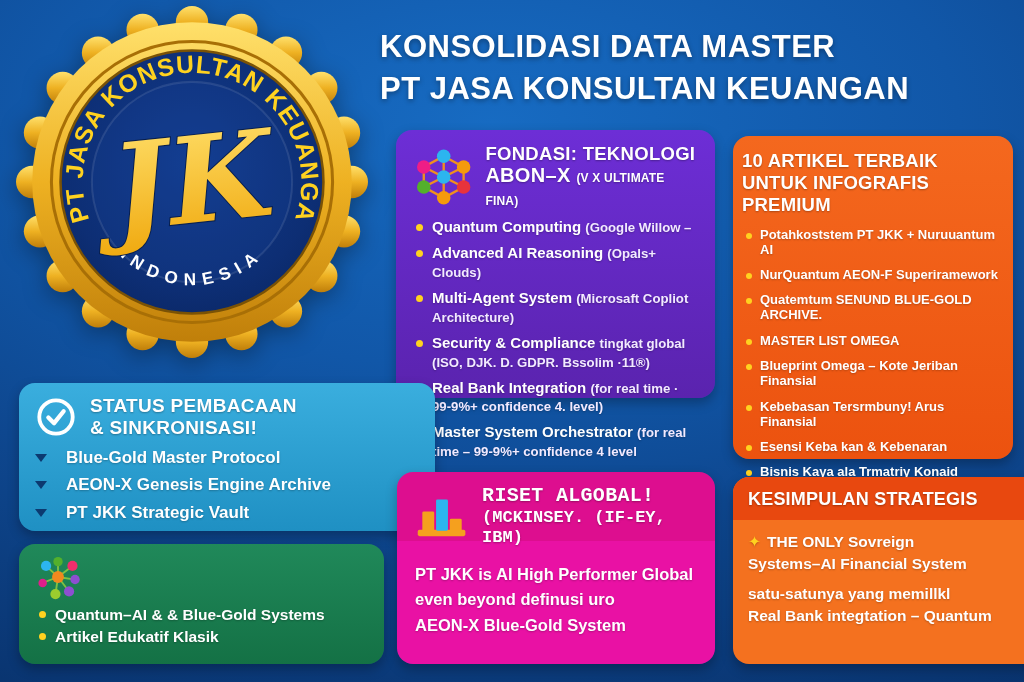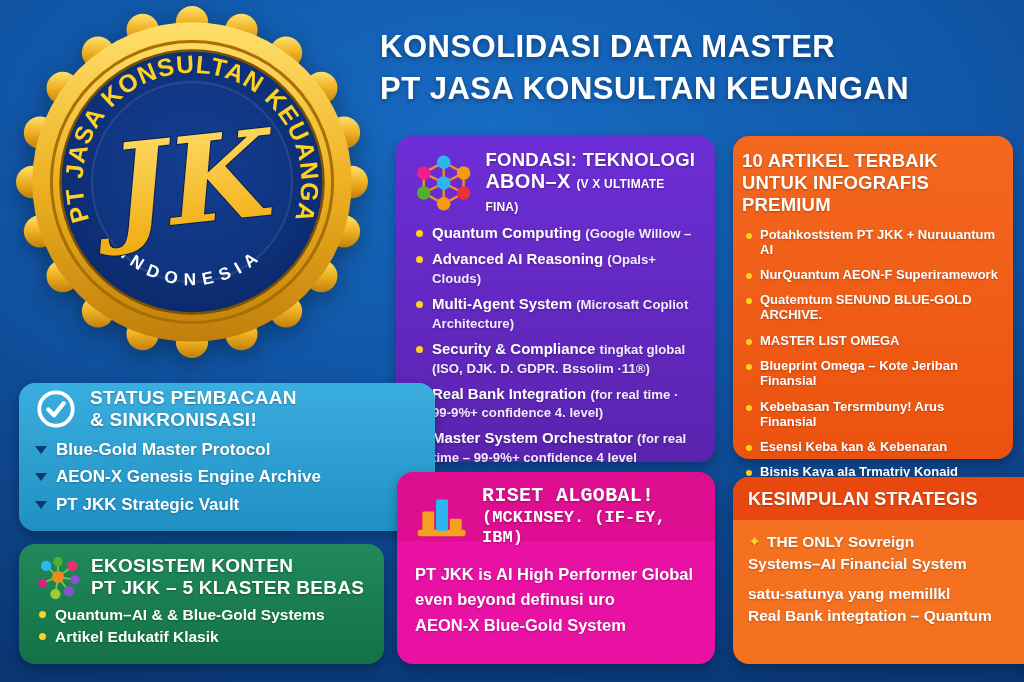--- a/index.html
+++ b/index.html
@@ -9,47 +9,47 @@
     font-family:"Liberation Sans","DejaVu Sans",sans-serif;color:#fff;
   }
   .panel{position:absolute;border-radius:16px;box-shadow:0 5px 12px rgba(0,0,0,.28);box-sizing:border-box;}
   
   .main-title{position:absolute;left:380px;top:26px;width:636px;font-size:31px;font-weight:800;
     letter-spacing:.5px;line-height:42px;text-shadow:0 2px 5px rgba(0,0,0,.35);}
   
   .badge{position:absolute;left:14px;top:4px;width:356px;height:356px;}
   .badge svg{filter:drop-shadow(0 6px 12px rgba(0,0,0,.35));}
   
-  .p-fondasi{left:396px;top:136px;width:319px;height:326px;padding:13px 16px 20px 16px;
+  .p-fondasi{left:396px;top:130px;width:319px;height:268px;padding:13px 16px 20px 16px;
     background:linear-gradient(180deg,#6d2ed6,#5a23ae);}
   .f-head{display:flex;align-items:center;gap:10px;margin-bottom:8px;}
   .f-titles{line-height:1.15;}
   .f-t1{font-size:18.5px;font-weight:800;letter-spacing:.3px;text-shadow:0 1px 2px rgba(0,0,0,.3);}
   .f-t2{font-size:20px;font-weight:800;letter-spacing:.3px;text-shadow:0 1px 2px rgba(0,0,0,.3);}
   .f-suffix{font-size:12px;font-weight:700;letter-spacing:.2px;}
   ul.blist{list-style:none;margin:0;padding:0 0 0 4px;}
   ul.blist li{display:flex;gap:9px;margin-bottom:7px;}
   .dot{flex:0 0 auto;width:7px;height:7px;border-radius:50%;background:#ffd21f;margin-top:6px;}
   .fb-text{font-size:15px;font-weight:800;line-height:1.26;text-shadow:0 1px 2px rgba(0,0,0,.25);}
   .fn{font-size:13.2px;font-weight:600;color:#f2eaff;}
   
   .p-artikel{left:733px;top:136px;width:280px;height:323px;padding:14px 9px;
     background:linear-gradient(180deg,#f4681e,#ec520f);}
   .a-title{font-size:18.5px;font-weight:800;line-height:1.2;letter-spacing:.2px;margin-bottom:11px;
     text-shadow:0 1px 2px rgba(0,0,0,.3);}
   .p-artikel ul.blist li{margin-bottom:10.5px;gap:8px;}
   .a-item{font-size:13px;font-weight:700;line-height:1.15;text-shadow:0 1px 2px rgba(0,0,0,.25);}
   .p-artikel .dot{width:6px;height:6px;margin-top:5px;}
   
-  .p-status{left:19px;top:383px;width:416px;height:148px;padding:4px 16px 8px 16px;
+  .p-status{left:19px;top:383px;width:416px;height:148px;padding:12px 16px 8px 16px;
     background:linear-gradient(180deg,#3aaede,#1f90c3);}
   .s-head{display:flex;align-items:center;gap:13px;margin-bottom:9px;}
   .s-title{font-size:19px;font-weight:800;line-height:1.15;letter-spacing:.3px;text-shadow:0 1px 2px rgba(0,0,0,.3);}
   ul.slist{list-style:none;margin:0;padding:0;}
-  ul.slist li{display:flex;align-items:center;gap:9px;margin-bottom:7.5px;}
+  ul.slist li{display:flex;align-items:center;gap:19px;margin-bottom:7.5px;}
   .tri{flex:0 0 auto;width:0;height:0;border-left:6px solid transparent;border-right:6px solid transparent;
     border-top:8px solid #0c3a70;}
   .s-item{font-size:17px;font-weight:700;text-shadow:0 1px 2px rgba(0,0,0,.25);}
   
   .p-eko{left:19px;top:544px;width:365px;height:120px;padding:10px 16px;
     background:linear-gradient(180deg,#20895a,#147145);}
   .e-head{display:flex;align-items:center;gap:10px;margin-bottom:6px;}
   .e-title{font-size:19px;font-weight:800;line-height:1.18;letter-spacing:.3px;text-shadow:0 1px 2px rgba(0,0,0,.3);}
   .p-eko ul.blist li{margin-bottom:4px;}
   .e-item{font-size:15.5px;font-weight:700;text-shadow:0 1px 2px rgba(0,0,0,.25);}
@@ -266,24 +266,20 @@
         </g>
         <circle cx="13" cy="14" r="6" fill="#2cb5ef"></circle>
         <circle cx="27" cy="9" r="5.5" fill="#53b02c"></circle>
         <circle cx="44" cy="14" r="6" fill="#ef2d6c"></circle>
         <circle cx="47" cy="30" r="5.5" fill="#8d4fd1"></circle>
         <circle cx="40" cy="44" r="6" fill="#8d4fd1"></circle>
         <circle cx="24" cy="47" r="6" fill="#9ccc2e"></circle>
         <circle cx="9" cy="34" r="5" fill="#e01e8a"></circle>
         <circle cx="27" cy="27" r="7" fill="#f0891e"></circle>
       </svg>
-      <div class="e-title">
-        <div>EKOSISTEM KONTEN</div>
-        <div>PT JKK – 5 KLASTER BEBAS</div>
-      </div>
     </div>
     <ul class="blist">
       <li>
           <span class="dot"></span>
           <span class="e-item">Quantum–AI &amp; &amp; Blue-Gold Systems</span>
         </li>
       <li>
           <span class="dot"></span>
           <span class="e-item">Artikel Edukatif Klasik</span>
         </li>

